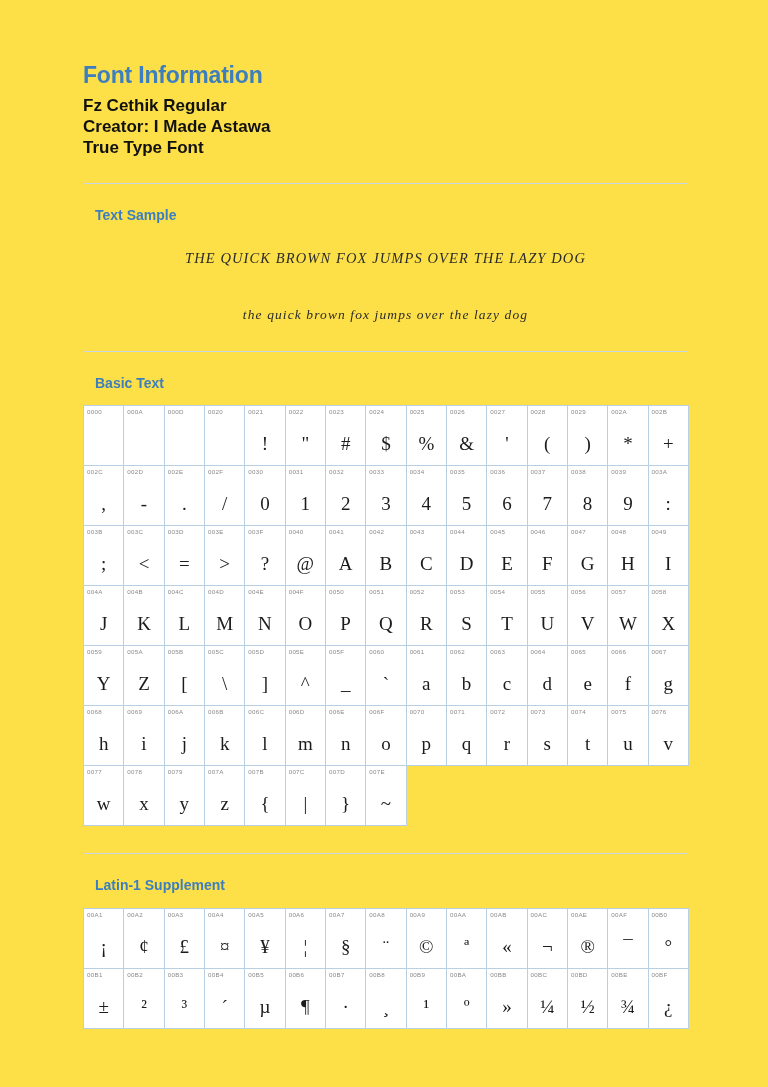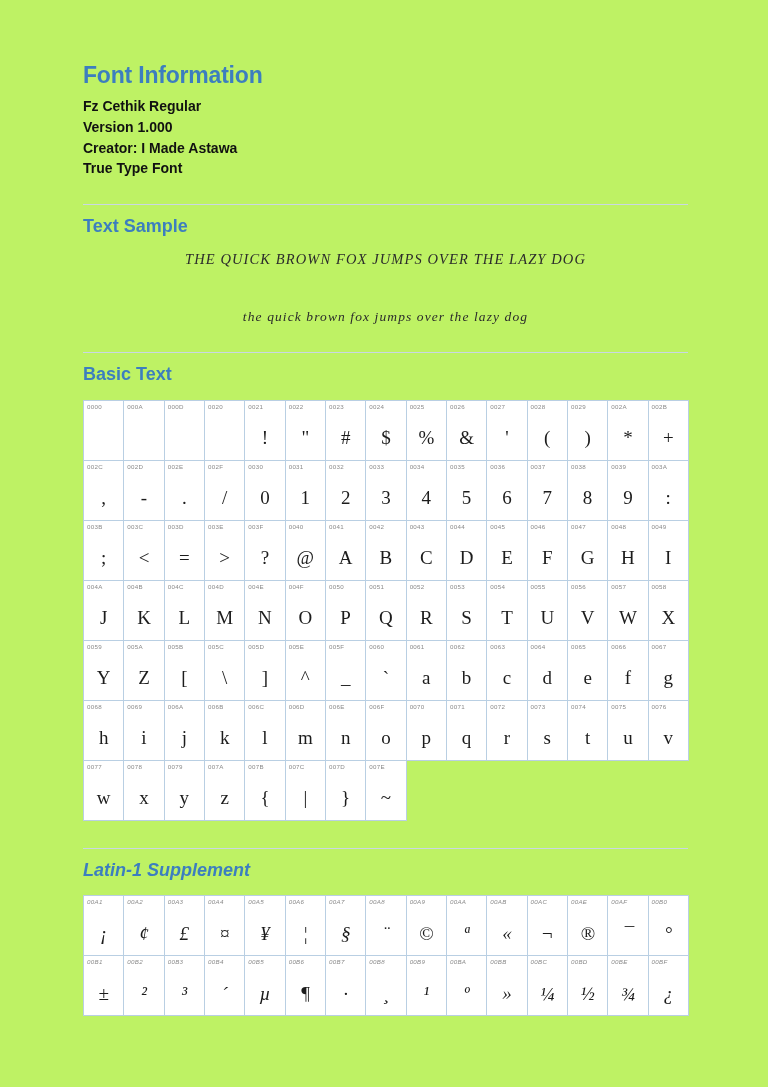--- a/index.html
+++ b/index.html
@@ -14,21 +14,21 @@
     color: #000000;
     position: relative;
     overflow: hidden;
   }
   .page {
     position: absolute;
     left: 0;
     top: 0;
     width: 768px;
     height: 1087px;
-    background: #bef264;
+    background: #fde047;
   }
   .content {
     position: absolute;
     left: 83px;
     top: 0;
     width: 605px;
   }
 
   
   .doc-title {
@@ -39,52 +39,52 @@
     color: #3c7ebf;
     letter-spacing: -0.2px;
     line-height: 1.15;
   }
   .meta-list {
     margin: 0;
     padding: 0;
     list-style: none;
   }
   .meta-list li {
-    font-size: 14px;
+    font-size: 17px;
     font-weight: bold;
     color: #111111;
     line-height: 20.6px;
     white-space: nowrap;
   }
   .meta-list li:first-child {
     padding-top: 8px;
   }
 
   
   .section {
     margin-top: 0;
   }
   .rule {
     height: 1px;
     background: #c9d7e4;
     width: 605px;
     margin: 0;
   }
   .section-title {
-    margin: 0;
-    font-size: 18px;
+    margin: 12px;
+    font-size: 14px;
     font-weight: bold;
     color: #3c7ebf;
     line-height: 1.2;
   }
 
   
   .sp-text-sample { padding-top: 25px; }
   .sp-basic-latin { padding-top: 27px; }
-  .sp-latin1      { padding-top: 27px; font-style: italic; }
+  .sp-latin1      { padding-top: 27px; }
   .title-gap      { padding-top: 11px; }
 
   
   .sample-block {
     padding-top: 14px;
     text-align: center;
   }
   .sample-line {
     font-family: "Liberation Serif", serif;
     color: #2b2b2b;
@@ -152,21 +152,20 @@
 </style>
 </head>
 <body>
 
 <div class="page">
   <div class="content">
 
     <h1 class="doc-title">Font Information</h1>
     <ul class="meta-list">
         <li>Fz Cethik Regular</li>
-        <li>Version 1.000</li>
         <li>Creator: I Made Astawa</li>
         <li>True Type Font</li>
       </ul>
 
     <div class="section sp-text-sample">
       <div class="rule"></div>
       <div class="title-gap">
         <h2 class="section-title">Text Sample</h2>
       </div>
       <div class="sample-block">

